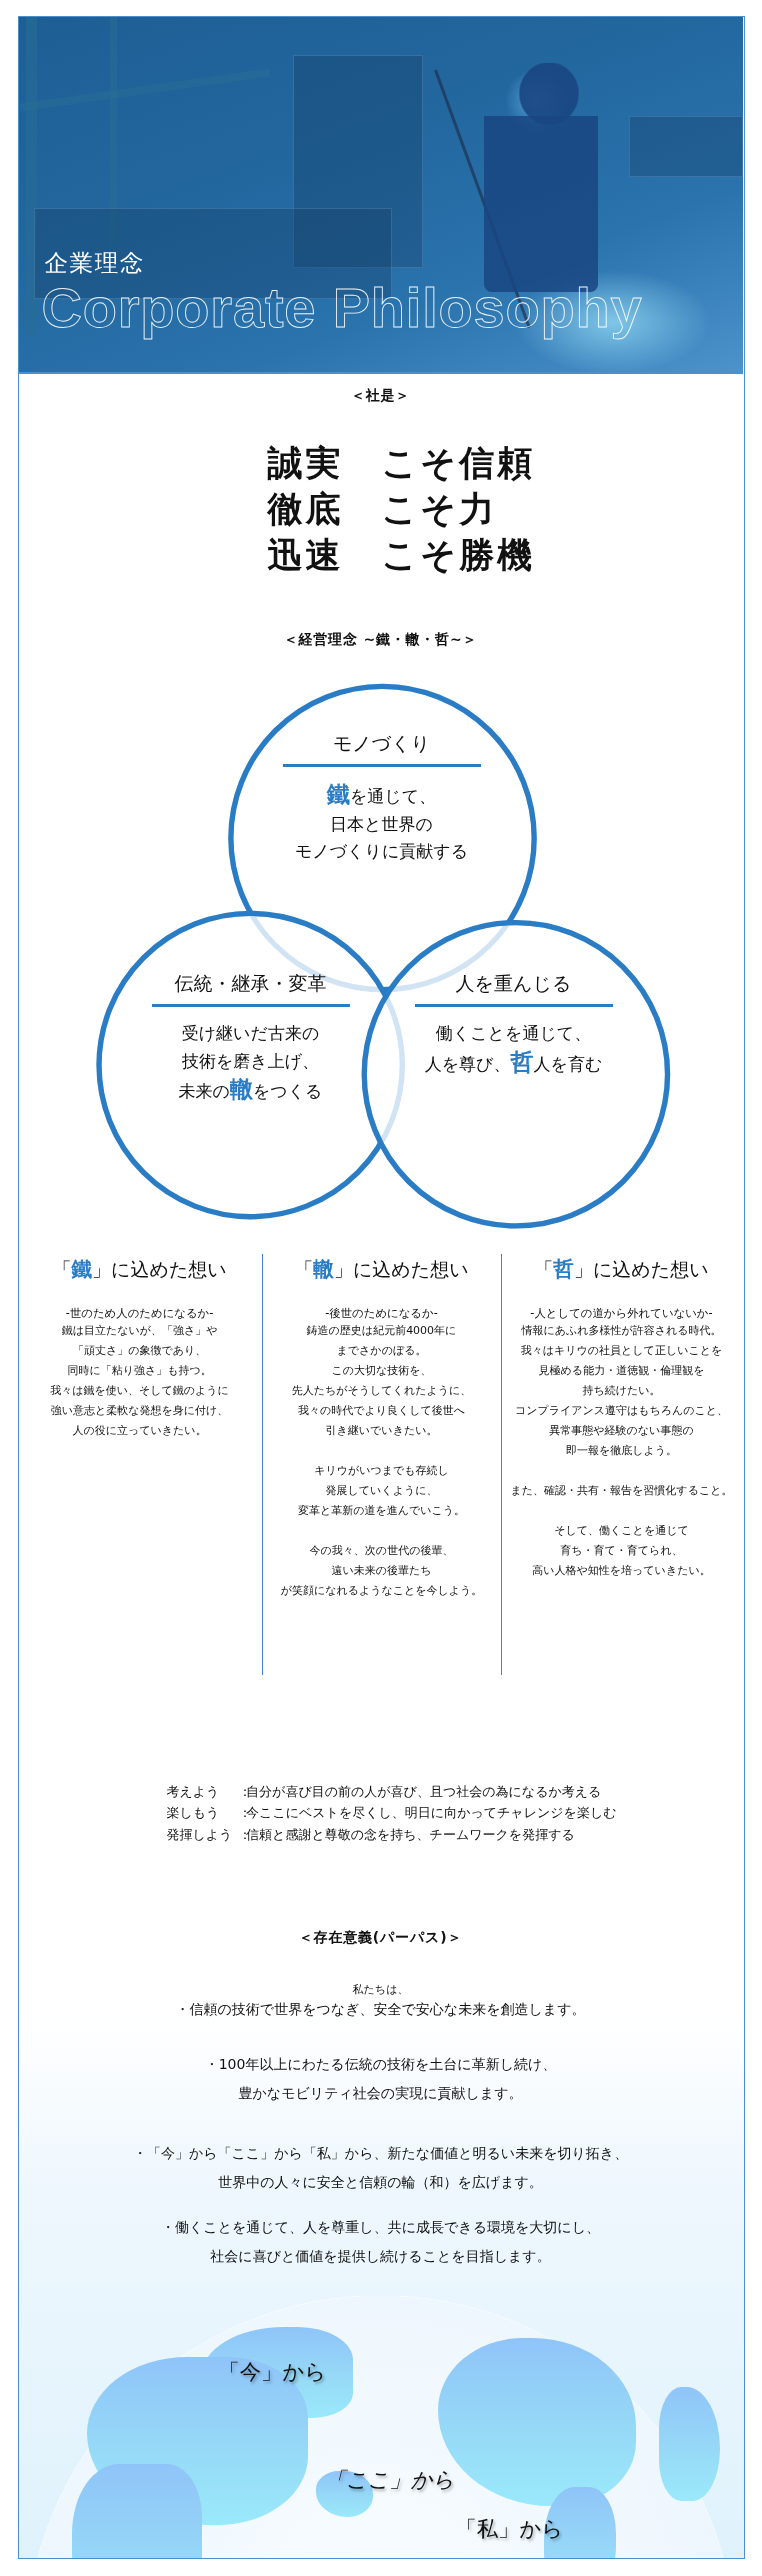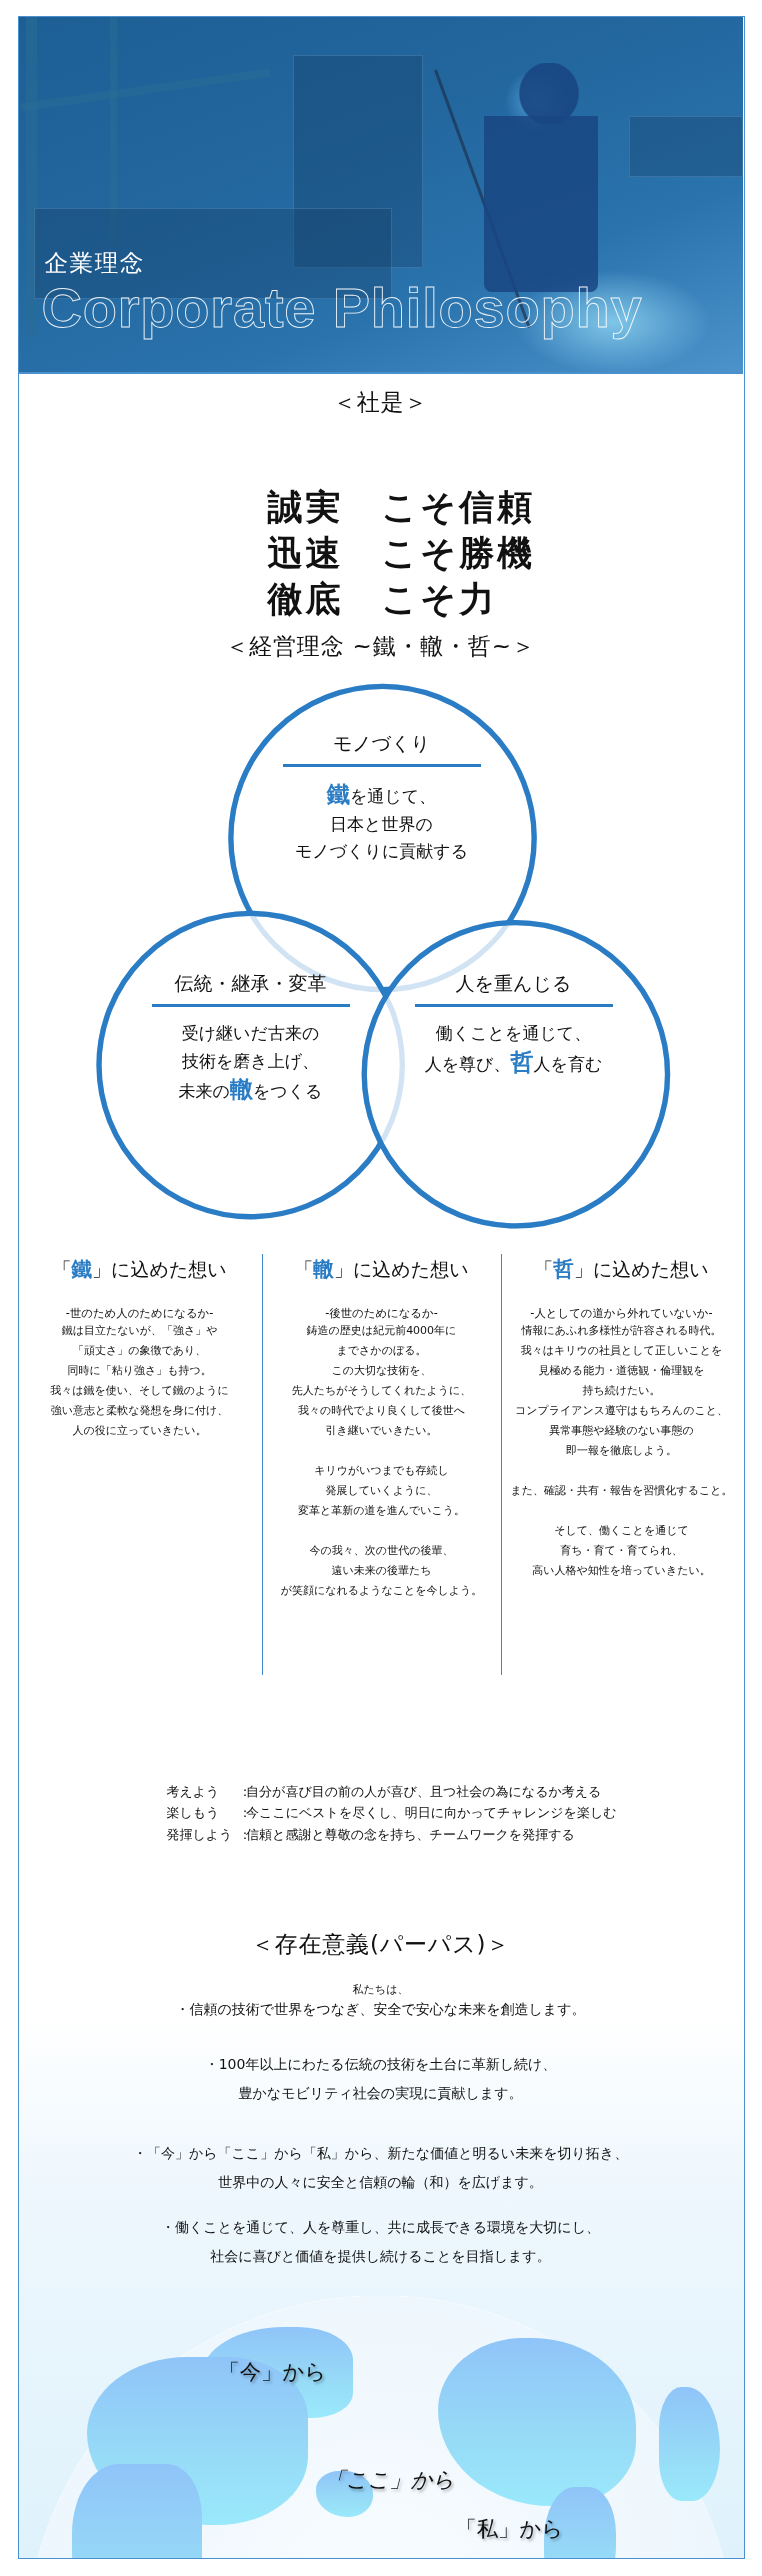--- a/index.html
+++ b/index.html
@@ -29,24 +29,24 @@
                 linear-gradient(180deg, transparent 53px, rgba(25,70,130,0.85) 53px); border-radius: 30.5px 30.5px 7.6px 7.6px; }
   .hero .rod { position: absolute; left: 415px; top: 53px; width: 3px; height: 274px; background: rgba(30,50,80,0.7); transform: rotate(-20deg); transform-origin: top; }
   .hero-sub { position: absolute; left: 26px; top: 230px; font-size: 23.6px; color: #ffffff; letter-spacing: 1.5px; font-family: "DejaVu Sans", sans-serif; }
   .hero-title {
     position: absolute; left: 23px; top: 258px; font-size: 56px; font-weight: bold; letter-spacing: 0.8px;
     color: transparent; -webkit-text-stroke: 0.9px rgba(255,255,255,0.9);
     font-family: "Liberation Sans", sans-serif; white-space: nowrap;
   }
 
   .center-block { position: absolute; left: 0; width: 724px; text-align: center; }
-  .sec-heading { font-size: 23px; font-weight: normal; color: #111; letter-spacing: 0.8px; }
-
-  
-  .motto { position: absolute; left: 0; width: 724px; top: 423px; text-align: center; margin-top: 44px; }
+  .sec-heading { font-size: 14px; font-weight: bold; color: #111; letter-spacing: 0.8px; }
+
+  
+  .motto { position: absolute; left: 0; width: 724px; top: 423px; text-align: center; }
   .motto-line { font-family: "DejaVu Serif", "Liberation Serif", serif; font-weight: bold; font-size: 35px; line-height: 46px; letter-spacing: 3px; white-space: pre; text-align: left; display: block; margin-left: 249px; }
 
   
   .venn { position: absolute; left: 0; top: 0; width: 724px; height: 1296px; pointer-events: none; }
   .venn svg { position: absolute; left: 0; top: 0; }
   .circle-text { position: absolute; text-align: center; width: 198px; }
   .circle-title { font-size: 19px; color: #111; line-height: 26px; }
   .circle-rule { height: 3px; background: #2a7cc4; margin: 7.6px 0 13.7px 0; }
   .circle-body { font-size: 17px; line-height: 27.4px; color: #111; white-space: pre-line; }
   .hl { color: #2a7cc4; font-weight: bold; font-family: "DejaVu Serif", serif; font-size: 23px; }
@@ -94,22 +94,22 @@
     <div class="machine" style="left:610px;top:99px;width:114px;height:61px;"></div>
     <div class="rod"></div>
     <div class="worker"></div>
     <div class="hero-sub">企業理念</div>
     <div class="hero-title">Corporate Philosophy</div>
   </div>
 
   <div class="center-block sec-heading" style="top:370px;">＜社是＞</div>
   <div class="motto">
     <span class="motto-line">誠実　こそ信頼</span>
+    <span class="motto-line">徹底　こそ力</span>
     <span class="motto-line">迅速　こそ勝機</span>
-    <span class="motto-line">徹底　こそ力</span>
   </div>
 
   <div class="center-block sec-heading" style="top:614px;">＜経営理念 ~鐵・轍・哲~＞</div>
 
   <div class="venn">
     <svg width="724" height="1296" viewBox="0 0 950 1700">
 
       <circle cx="477" cy="1077" r="199" fill="none" stroke="#d2e4f3" stroke-width="7"></circle>
       <circle cx="304" cy="1375" r="199" fill="none" stroke="#d2e4f3" stroke-width="7"></circle>
       <circle cx="652" cy="1387" r="199" fill="none" stroke="#d2e4f3" stroke-width="7"></circle>

